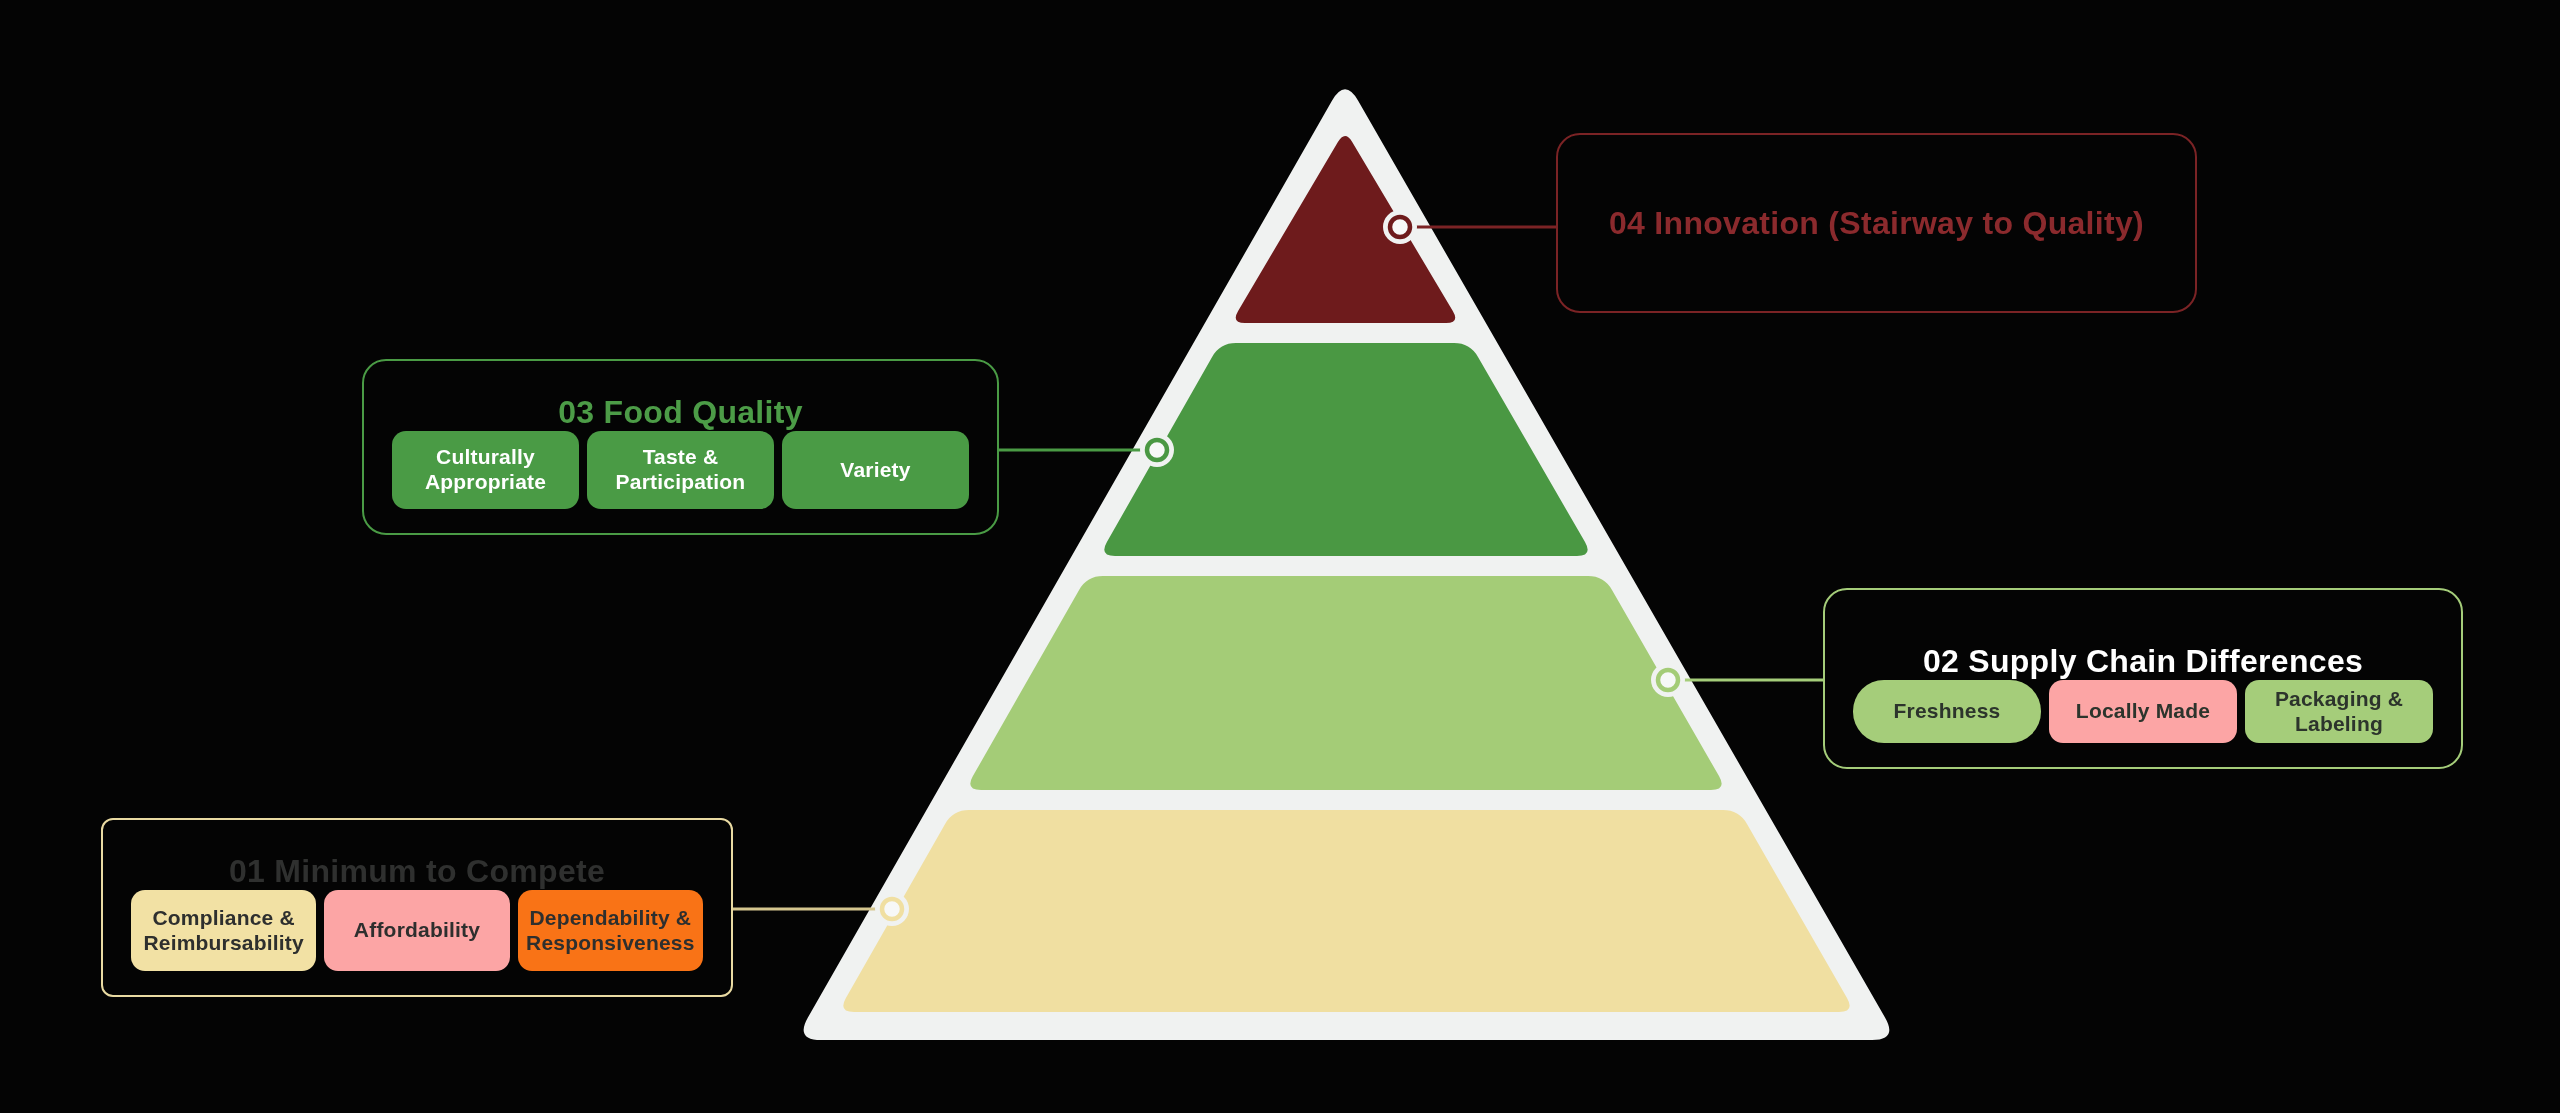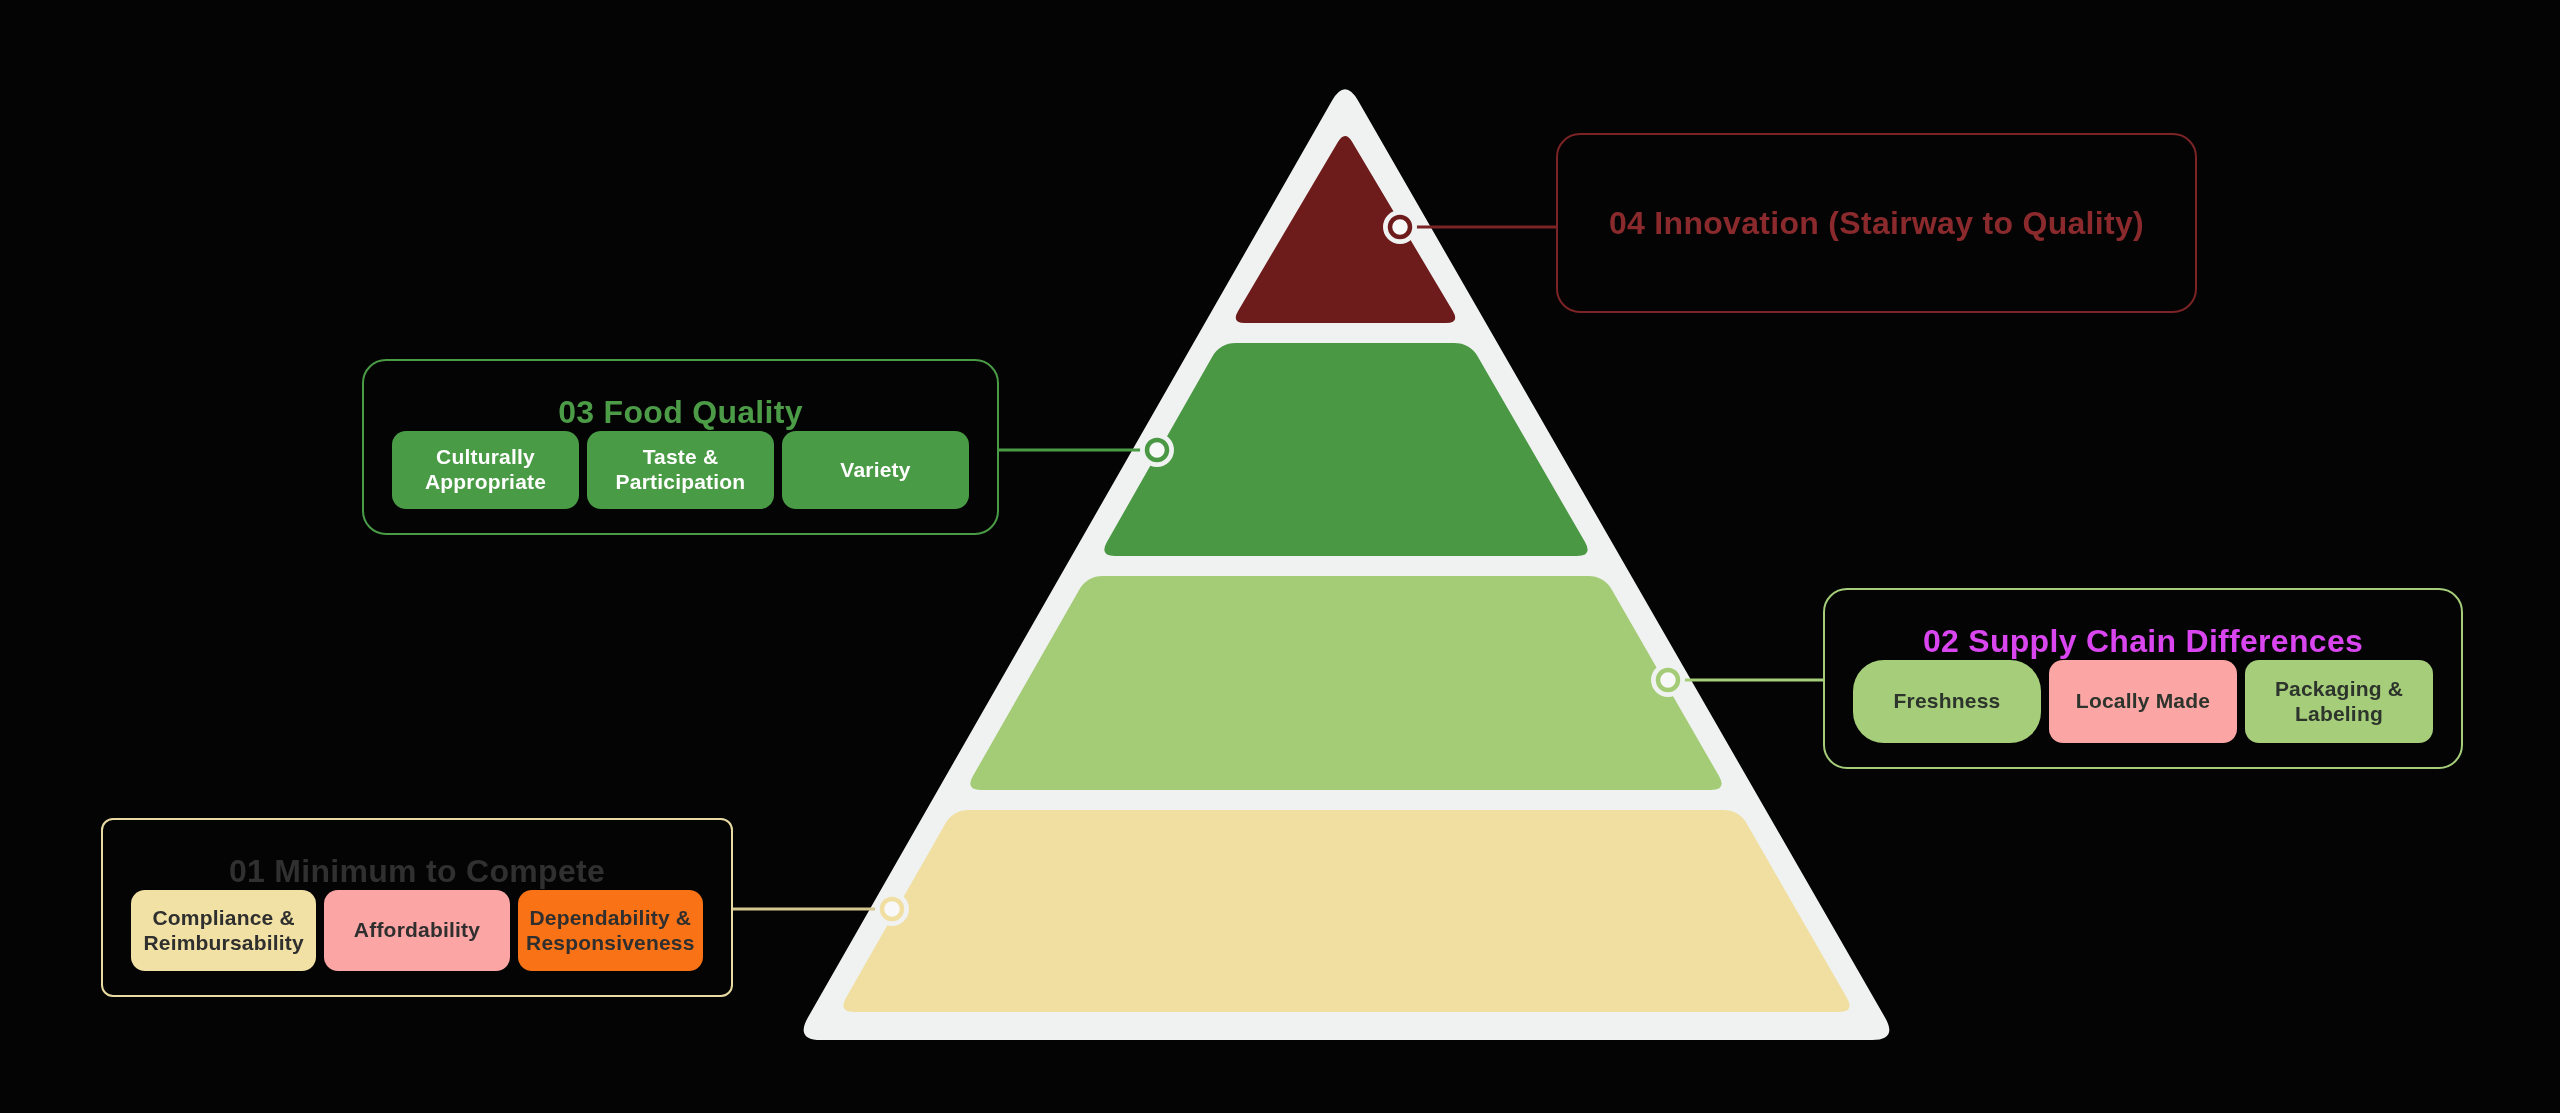--- a/index.html
+++ b/index.html
@@ -107,21 +107,21 @@
   <div class="card card-03" style="border-color: rgb(74, 155, 69);">
     <div class="card-title" style="color: rgb(76, 156, 71);">03 Food Quality</div>
     <div class="chip-row">
       <div class="chip" style="background-color: rgb(74, 155, 69); color: rgb(255, 255, 255);">Culturally Appropriate</div>
       <div class="chip" style="background-color: rgb(74, 155, 69); color: rgb(255, 255, 255);">Taste &amp; Participation</div>
       <div class="chip" style="background-color: rgb(74, 155, 69); color: rgb(255, 255, 255);">Variety</div>
     </div>
   </div>
 
   <div class="card card-02" style="border-color: rgb(165, 205, 122);">
-    <div class="card-title" style="color: #d946ef;">02 Supply Chain Differences</div>
+    <div class="card-title" style="color: #ffffff; margin-top: 20px;">02 Supply Chain Differences</div>
     <div class="chip-row">
       <div class="chip" style="background-color: rgb(165, 205, 122); color: rgb(44, 52, 44); border-radius: 31px;">Freshness</div>
       <div class="chip" style="background-color: #fca5a5; color: rgb(44, 52, 44);">Locally Made</div>
       <div class="chip" style="background-color: rgb(165, 205, 122); color: rgb(44, 52, 44);">Packaging &amp; Labeling</div>
     </div>
   </div>
 
   <div class="card card-01" style="border-color: rgb(233, 218, 162); border-radius: 12px;">
     <div class="card-title" style="color: rgb(47, 48, 47);">01 Minimum to Compete</div>
     <div class="chip-row">

